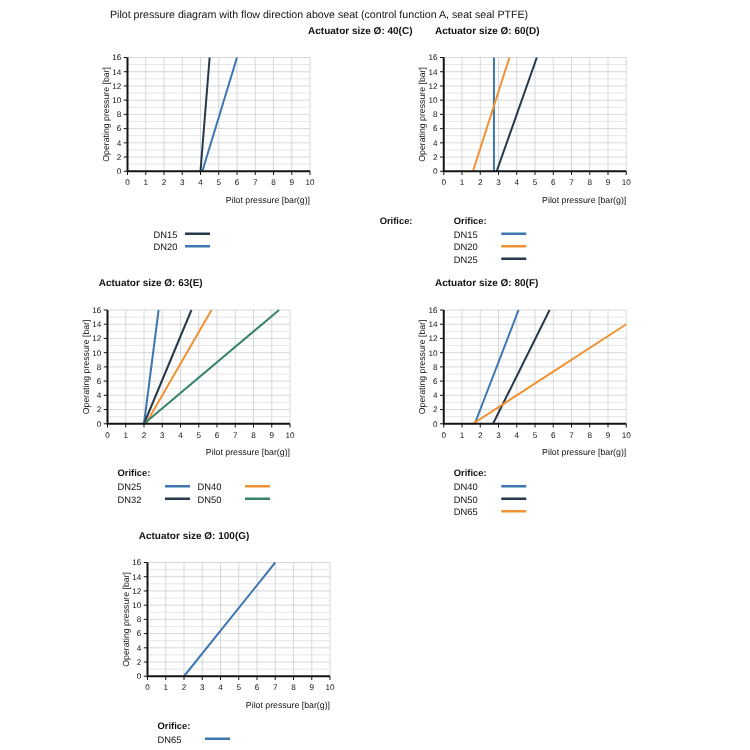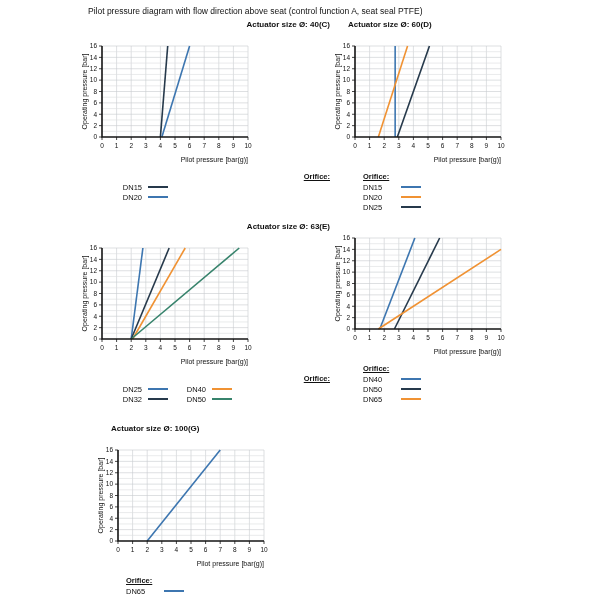--- a/index.html
+++ b/index.html
@@ -8,21 +8,21 @@
     font-family:"Liberation Sans",sans-serif;color:#111;
   }
   .page-title{
     position:absolute;left:88px;top:6px;margin:0;
     font-size:8.5px;font-weight:normal;color:#111;white-space:nowrap;
   }
   .chart-block{position:absolute;width:250px;}
   .chart-title{font-size:8px;font-weight:bold;padding-left:15px;height:10px;white-space:nowrap;}
   .chart-svg{display:block;margin-top:6px;}
   .legend{margin-top:4px;padding-left:30px;font-size:7.5px;}
-  .legend-title{font-weight:bold;height:10px;line-height:10px;text-decoration:underline;}
+  .legend-title{font-weight:bold;height:10px;line-height:10px;}
   .legend-grid{display:grid;grid-auto-flow:column;column-gap:6px;justify-content:start;}
   .legend-item{display:flex;align-items:center;height:10px;}
   .legend-item .lbl{width:32px;}
   .legend-item .swatch{display:inline-block;width:20px;height:2px;margin-left:6px;}
   svg text{font-family:"Liberation Sans",sans-serif;fill:#111;}
 </style>
 </head>
 <body>
 
 <h1 class="page-title">Pilot pressure diagram with flow direction above seat (control function A, seat seal PTFE)</h1>
@@ -216,21 +216,21 @@
             <div class="lbl">DN20</div>
             <span class="swatch" style="background: rgb(240, 146, 51);"></span>
           </div>
           <div class="legend-item">
             <div class="lbl">DN25</div>
             <span class="swatch" style="background: rgb(38, 57, 75);"></span>
           </div>
         </div>
       </div>
     </div>
-    <div class="chart-block" style="left: 80px; top: 222px; text-align: right;">
+    <div class="chart-block" style="left: 64px; top: 222px;">
       <div class="chart-title">Actuator size Ø: 63(E)</div>
       <svg width="186" height="132" viewBox="0 0 186 132" class="chart-svg">
         <g>
           <line x1="36.6" y1="10" x2="36.6" y2="101" stroke="#c8cbce" stroke-width="0.6"></line>
           <line x1="51.2" y1="10" x2="51.2" y2="101" stroke="#c8cbce" stroke-width="0.6"></line>
           <line x1="65.8" y1="10" x2="65.8" y2="101" stroke="#c8cbce" stroke-width="0.6"></line>
           <line x1="80.4" y1="10" x2="80.4" y2="101" stroke="#c8cbce" stroke-width="0.6"></line>
           <line x1="95" y1="10" x2="95" y2="101" stroke="#c8cbce" stroke-width="0.6"></line>
           <line x1="109.6" y1="10" x2="109.6" y2="101" stroke="#c8cbce" stroke-width="0.6"></line>
           <line x1="124.19999999999999" y1="10" x2="124.19999999999999" y2="101" stroke="#c8cbce" stroke-width="0.6"></line>
@@ -322,20 +322,21 @@
             <span class="swatch" style="background: rgb(240, 146, 51);"></span>
           </div>
           <div class="legend-item">
             <div class="lbl">DN50</div>
             <span class="swatch" style="background: rgb(55, 131, 108);"></span>
           </div>
         </div>
       </div>
     </div>
     <div class="chart-block" style="left: 333px; top: 222px;">
+      <div class="chart-title">Actuator size Ø: 80(F)</div>
       <svg width="186" height="132" viewBox="0 0 186 132" class="chart-svg">
         <g>
           <line x1="36.6" y1="10" x2="36.6" y2="101" stroke="#c8cbce" stroke-width="0.6"></line>
           <line x1="51.2" y1="10" x2="51.2" y2="101" stroke="#c8cbce" stroke-width="0.6"></line>
           <line x1="65.8" y1="10" x2="65.8" y2="101" stroke="#c8cbce" stroke-width="0.6"></line>
           <line x1="80.4" y1="10" x2="80.4" y2="101" stroke="#c8cbce" stroke-width="0.6"></line>
           <line x1="95" y1="10" x2="95" y2="101" stroke="#c8cbce" stroke-width="0.6"></line>
           <line x1="109.6" y1="10" x2="109.6" y2="101" stroke="#c8cbce" stroke-width="0.6"></line>
           <line x1="124.19999999999999" y1="10" x2="124.19999999999999" y2="101" stroke="#c8cbce" stroke-width="0.6"></line>
           <line x1="138.8" y1="10" x2="138.8" y2="101" stroke="#c8cbce" stroke-width="0.6"></line>

